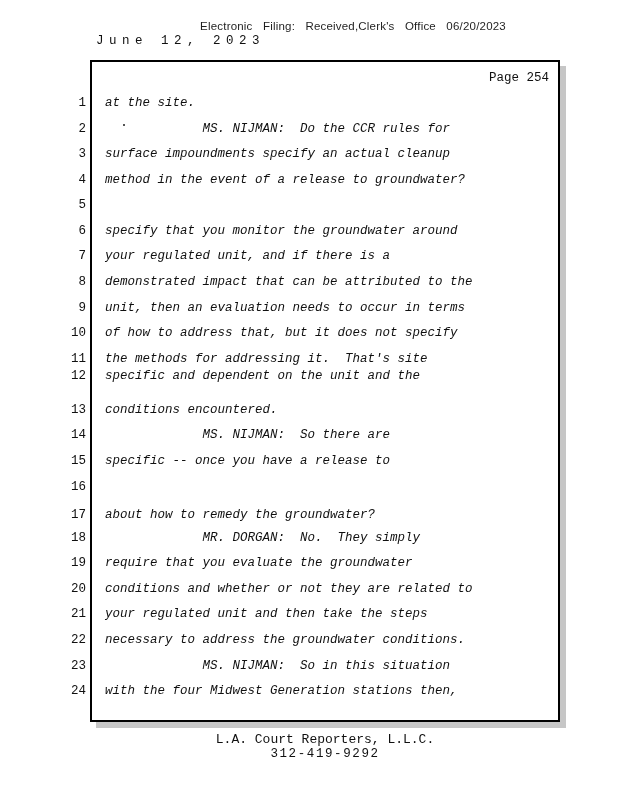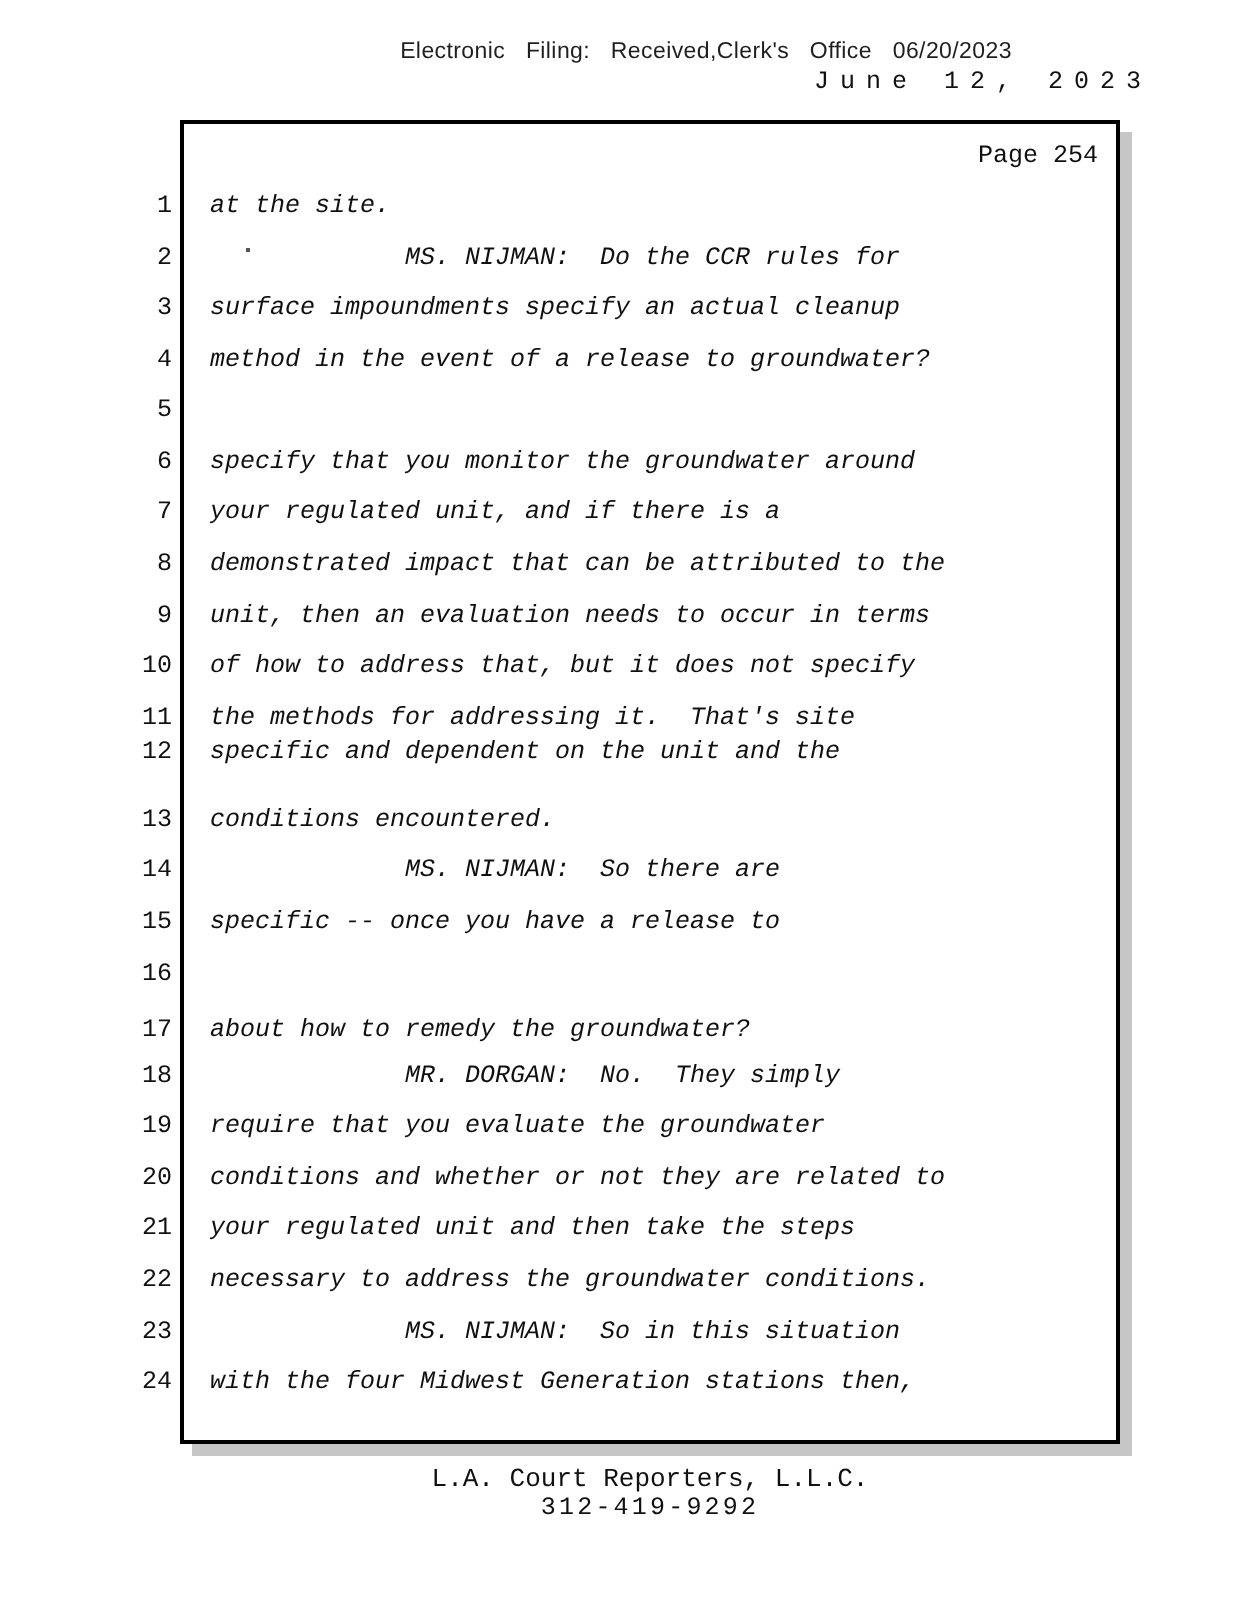--- a/index.html
+++ b/index.html
@@ -25,23 +25,23 @@
     font-size: 11.5px;
     color: #1f1f1f;
     word-spacing: 7px;
     letter-spacing: 0.2px;
     white-space: pre;
     margin-left: 44px;
   }
   .dateline {
     position: absolute;
     top: 34px;
-    left: 106px;
-    width: 470px;
-    text-align: right;
+    left: 96px;
+    width: 470px;
+    text-align: left;
     font-size: 12.5px;
     letter-spacing: 5.5px;
     white-space: pre;
   }
   .box {
     position: absolute;
     left: 90px;
     top: 60px;
     width: 470px;
     height: 662px;

